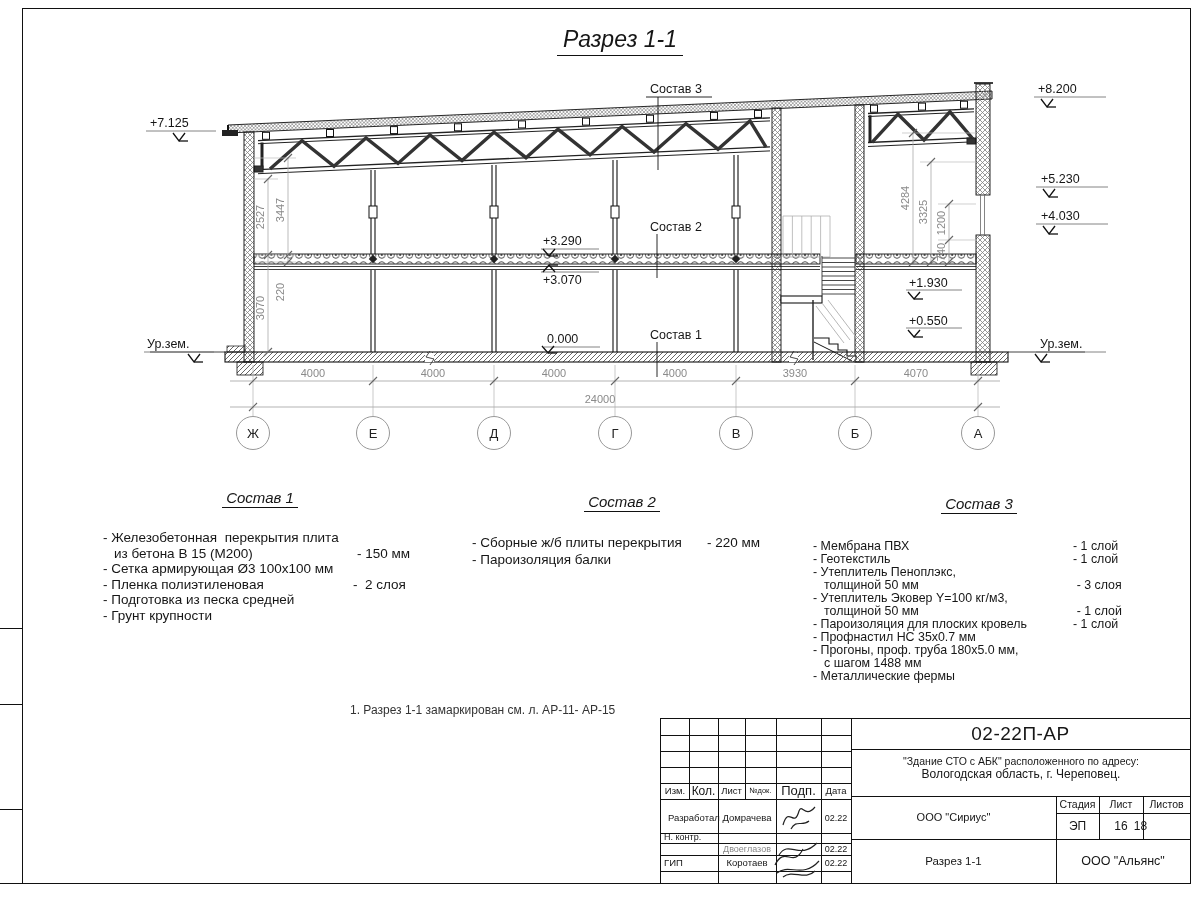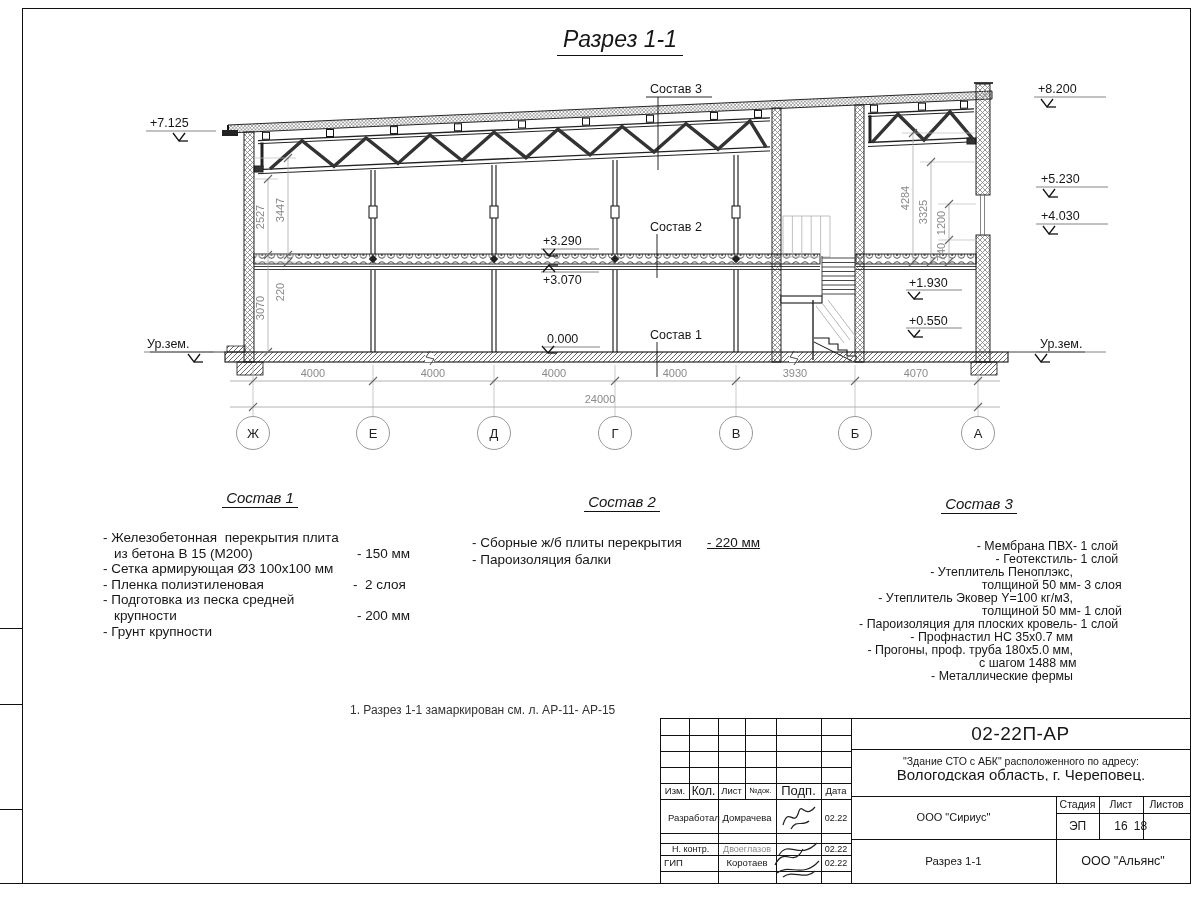--- a/index.html
+++ b/index.html
@@ -14,22 +14,22 @@
   .main-title{left:500px;top:26px;width:240px;text-align:center;font-size:23px;font-style:italic;}
   .main-title span{display:inline-block;border-bottom:1.6px solid #111;padding:0 6px 2px;}
   .spec-head{text-align:center;font-size:15px;font-style:italic;}
   .spec-head span{display:inline-block;border-bottom:1.2px solid #111;padding:0 4px 1px;}
   .spec-block{font-size:13.5px;}
   .spec-row{display:flex;}
   .spec-text{white-space:pre;}
   .spec-text.indent{padding-left:11px;}
   .spec-val{white-space:pre;}
   #spec1 .spec-row{line-height:15.6px;} #spec1 .spec-text{width:250px;} #spec1 .spec-val{width:70px;}
-  #spec2 .spec-row{line-height:17px;}  #spec2 .spec-text{width:235px;} #spec2 .spec-val{width:65px;text-decoration:underline;}
-  #spec3{font-size:12.4px;} #spec3 .spec-row{line-height:13px;} #spec3 .spec-text{width:260px;text-align:right;} #spec3 .spec-val{width:58px;}
+  #spec2 .spec-row{line-height:17px;}  #spec2 .spec-text{width:235px;} #spec2 .spec-val{width:65px;}
+  #spec3{font-size:12.4px;} #spec3 .spec-row{line-height:13px;} #spec3 .spec-text{width:260px;} #spec3 .spec-val{width:58px;}
   .note{left:350px;top:703px;font-size:12px;color:#333;}
   
   .tb{left:660px;top:718px;width:529px;height:164px;border:1.4px solid #111;font-size:10px;}
   .tb .vl{position:absolute;border-left:1.1px solid #111;width:0;}
   .tb .hl{position:absolute;border-top:1.1px solid #111;height:0;}
   .tb .cell{position:absolute;text-align:center;overflow:hidden;}
   svg text{font-family:"Liberation Sans", sans-serif;}
   .dim{font-size:11px;fill:#8a8a8a;}
   .elev{font-size:12.5px;fill:#161616;}
   .axisltr{font-size:13px;fill:#222;}
@@ -377,24 +377,20 @@
     </div>
     <div class="spec-row">
       <span class="spec-text">- Пленка полиэтиленовая</span>
       <span class="spec-val">-  2 слоя</span>
     </div>
     <div class="spec-row">
       <span class="spec-text">- Подготовка из песка средней</span>
       <span class="spec-val"></span>
     </div>
     <div class="spec-row">
-      <span class="spec-text indent">крупности</span>
-      <span class="spec-val">- 200 мм</span>
-    </div>
-    <div class="spec-row">
       <span class="spec-text">- Грунт крупности</span>
       <span class="spec-val"></span>
     </div>
   </div>
 
 <div class="abs spec-head" style="left:472px;top:493px;width:300px"><span>Состав 2</span></div>
 <div class="abs spec-block" id="spec2" style="left:472px;top:534px;width:302px">
     <div class="spec-row">
       <span class="spec-text">- Сборные ж/б плиты перекрытия</span>
       <span class="spec-val">- 220 мм</span>
@@ -485,38 +481,38 @@
   <div class="cell" style="left:28px;top:64px;width:29px;height:16px;line-height:16px;font-size:12px">Кол.</div>
   <div class="cell" style="left:57px;top:64px;width:27px;height:16px;line-height:16px;font-size:9.5px">Лист</div>
   <div class="cell" style="left:84px;top:64px;width:31px;height:16px;line-height:16px;font-size:7.5px">№док.</div>
   <div class="cell" style="left:115px;top:64px;width:45px;height:16px;line-height:16px;font-size:13px">Подп.</div>
   <div class="cell" style="left:160px;top:64px;width:30px;height:16px;line-height:16px;font-size:9.5px">Дата</div>
 
   <div class="cell" style="left:1px;top:84px;width:55px;height:30px;line-height:30px;font-size:9.5px;text-align:left;padding-left:6px">Разработал</div>
   <div class="cell" style="left:57px;top:84px;width:58px;height:30px;line-height:30px;font-size:9.5px">Домрачева</div>
   <div class="cell" style="left:160px;top:84px;width:30px;height:30px;line-height:30px;font-size:9px">02.22</div>
 
-  <div class="cell" style="left:1px;top:124px;width:55px;height:12px;line-height:12px;font-size:9px;text-align:left;padding-left:10px">Н. контр.</div>
+  <div class="cell" style="left:1px;top:112px;width:55px;height:12px;line-height:12px;font-size:9px;text-align:left;padding-left:2px">Н. контр.</div>
   <div class="cell" style="left:57px;top:124px;width:58px;height:12px;line-height:12px;font-size:9px;color:#888">Двоеглазов</div>
   <div class="cell" style="left:160px;top:124px;width:30px;height:12px;line-height:12px;font-size:9px">02.22</div>
 
   <div class="cell" style="left:1px;top:136px;width:55px;height:16px;line-height:16px;font-size:9.5px;text-align:left;padding-left:2px">ГИП</div>
   <div class="cell" style="left:57px;top:136px;width:58px;height:16px;line-height:16px;font-size:9.5px">Коротаев</div>
   <div class="cell" style="left:160px;top:136px;width:30px;height:16px;line-height:16px;font-size:9px">02.22</div>
 
   <svg class="abs" style="left:118px;top:82px" width="40" height="32">
     <path d="M4,24 C10,4 15,28 20,10 C23,2 26,18 36,6 M12,28 C17,18 23,26 30,20" fill="none" stroke="#222" stroke-width="1.2"></path>
   </svg>
   <svg class="abs" style="left:112px;top:120px" width="48" height="42">
     <path d="M2,26 C12,6 20,30 30,10 M6,16 C16,0 26,22 44,4 M4,34 C16,24 30,40 46,22 M10,38 C20,30 32,42 42,32" fill="none" stroke="#222" stroke-width="1.2"></path>
   </svg>
 
   <div class="cell" style="left:190px;top:0;width:339px;height:30px;line-height:30px;font-size:19px;letter-spacing:.5px">02-22П-АР</div>
   <div class="cell" style="left:195px;top:36px;width:330px;font-size:10.5px;line-height:13px">"Здание СТО с АБК" расположенного по адресу:</div>
-  <div class="cell" style="left:195px;top:49px;width:330px;font-size:15px;line-height:13px">Вологодская область, г. Череповец.</div>
+  <div class="cell" style="left:195px;top:49px;width:330px;font-size:12px;line-height:13px">Вологодская область, г. Череповец.</div>
   <div class="cell" style="left:190px;top:77px;width:205px;height:43px;line-height:43px;font-size:11px">ООО "Сириус"</div>
   <div class="cell" style="left:190px;top:120px;width:205px;height:44px;line-height:44px;font-size:11.5px">Разрез 1-1</div>
   <div class="cell" style="left:395px;top:77px;width:43px;height:17px;line-height:17px;font-size:10.5px">Стадия</div>
   <div class="cell" style="left:438px;top:77px;width:44px;height:17px;line-height:17px;font-size:10.5px">Лист</div>
   <div class="cell" style="left:482px;top:77px;width:47px;height:17px;line-height:17px;font-size:10.5px">Листов</div>
   <div class="cell" style="left:395px;top:94px;width:43px;height:26px;line-height:26px;font-size:12px">ЭП</div>
   <div class="cell" style="left:438px;top:94px;width:44px;height:26px;line-height:26px;font-size:12px">16</div>
   <div class="cell" style="left:456px;top:94px;width:47px;height:26px;line-height:26px;font-size:12px">18</div>
   <div class="cell" style="left:395px;top:120px;width:134px;height:44px;line-height:44px;font-size:12.5px">ООО "Альянс"</div>
 </div>

